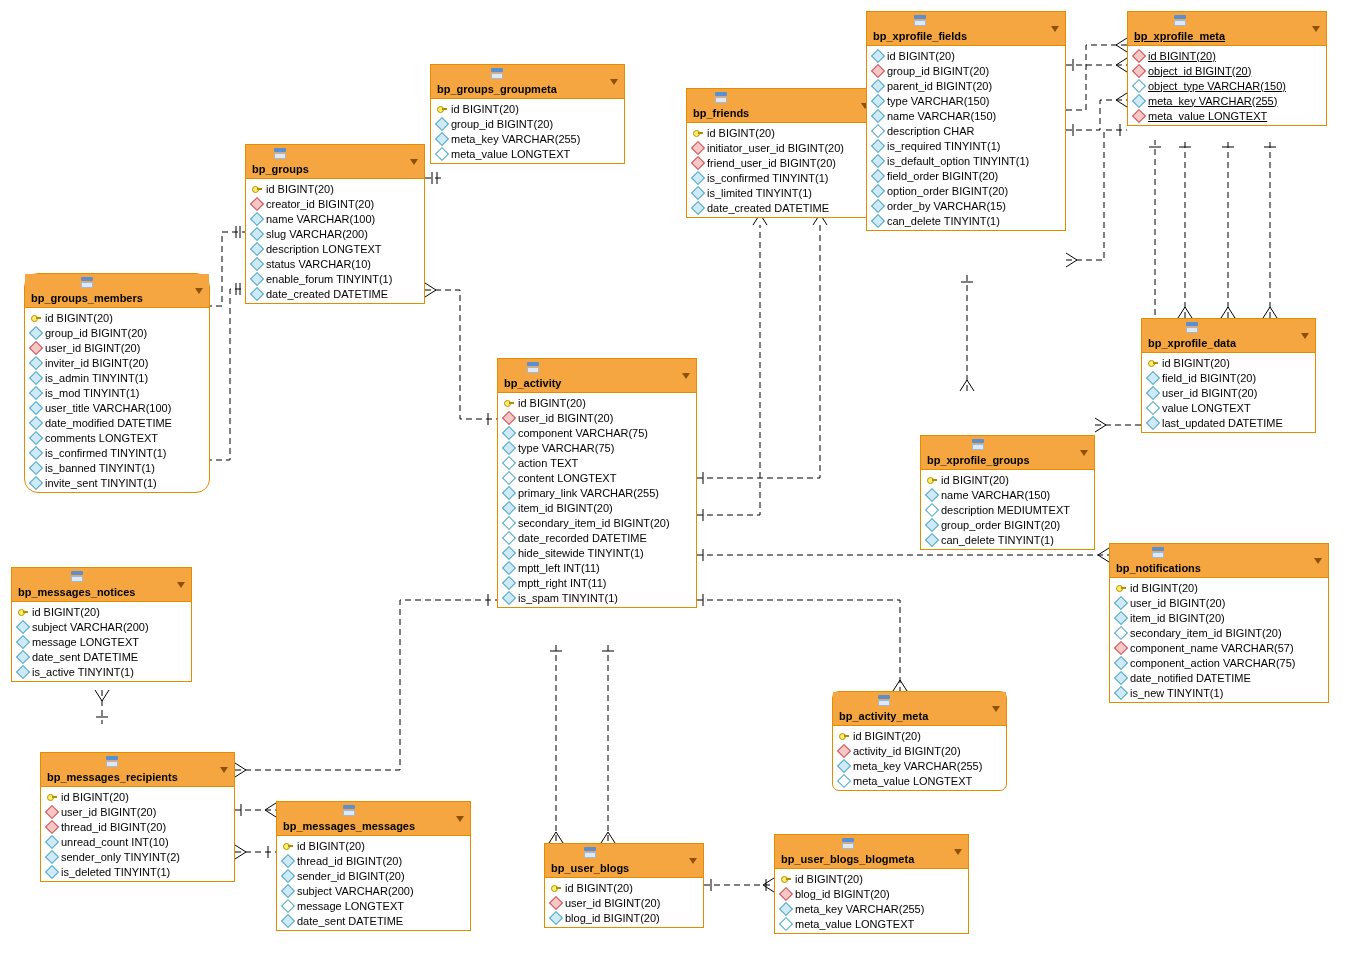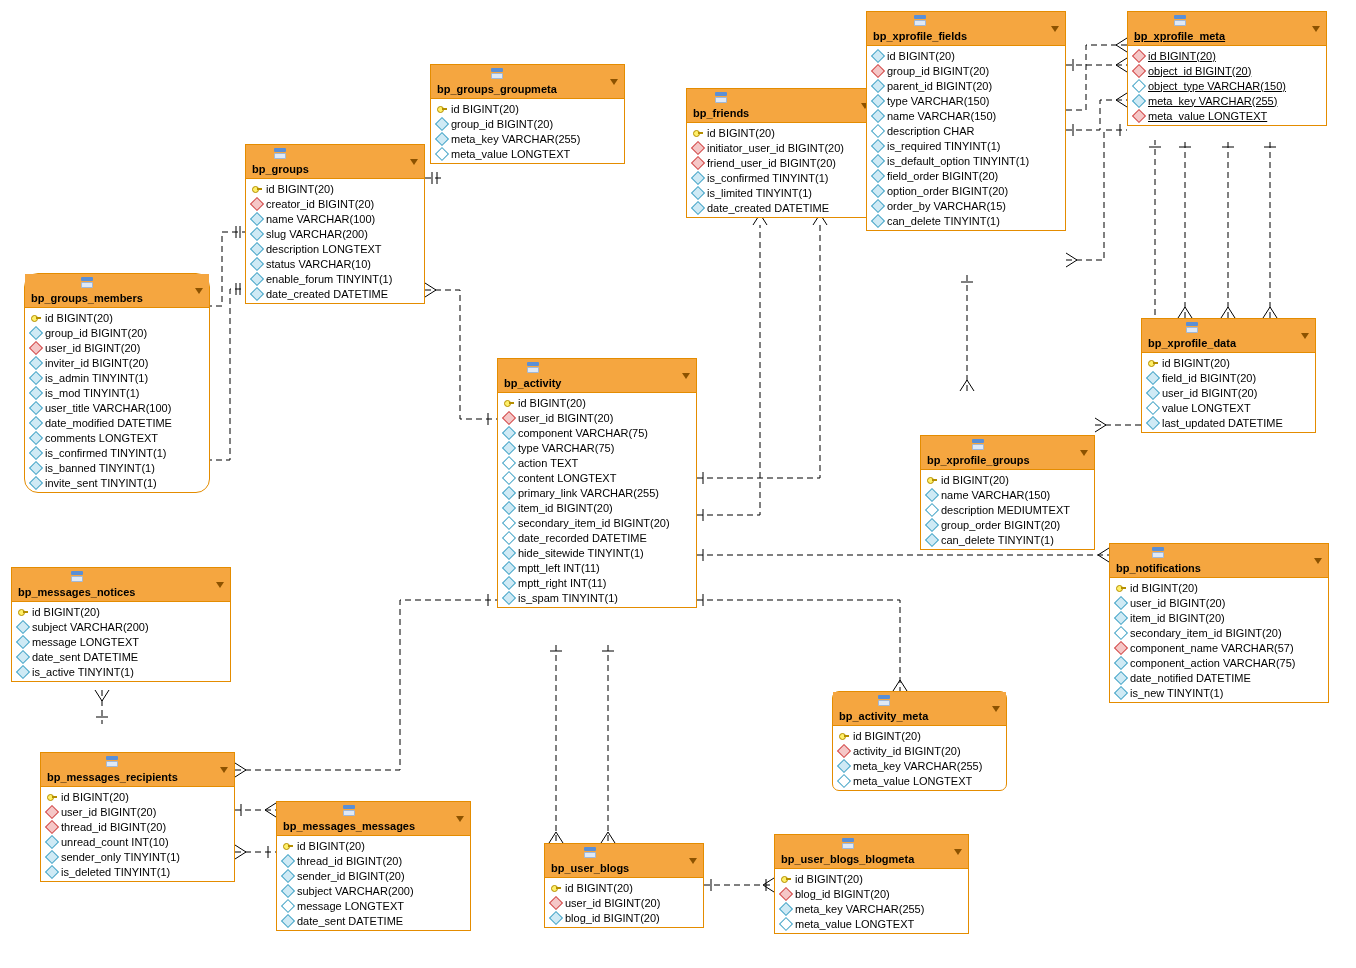--- a/index.html
+++ b/index.html
@@ -656,21 +656,21 @@
         <div class="row">
           <span class="diam"></span>
           <span class="colname">date_notified DATETIME</span>
         </div>
         <div class="row">
           <span class="diam"></span>
           <span class="colname">is_new TINYINT(1)</span>
         </div>
       </div>
     </div>
-    <div class="table" style="left: 11px; top: 567px; width: 220px;">
+    <div class="table" style="left: 11px; top: 567px; width: 181px;">
       <div class="table-header">
         <span class="left">
           <span class="icon-table"></span>
           <span class="title">bp_messages_notices</span>
         </span>
         <span class="chev"></span>
       </div>
       <div class="table-body">
         <div class="row">
           <span class="key"></span>
@@ -741,21 +741,21 @@
         <div class="row">
           <span class="diam red"></span>
           <span class="colname">thread_id BIGINT(20)</span>
         </div>
         <div class="row">
           <span class="diam"></span>
           <span class="colname">unread_count INT(10)</span>
         </div>
         <div class="row">
           <span class="diam"></span>
-          <span class="colname">sender_only TINYINT(1)</span>
+          <span class="colname">sender_only TINYINT(2)</span>
         </div>
         <div class="row">
           <span class="diam"></span>
           <span class="colname">is_deleted TINYINT(1)</span>
         </div>
       </div>
     </div>
     <div class="table" style="left: 276px; top: 801px; width: 195px;">
       <div class="table-header">
         <span class="left">

